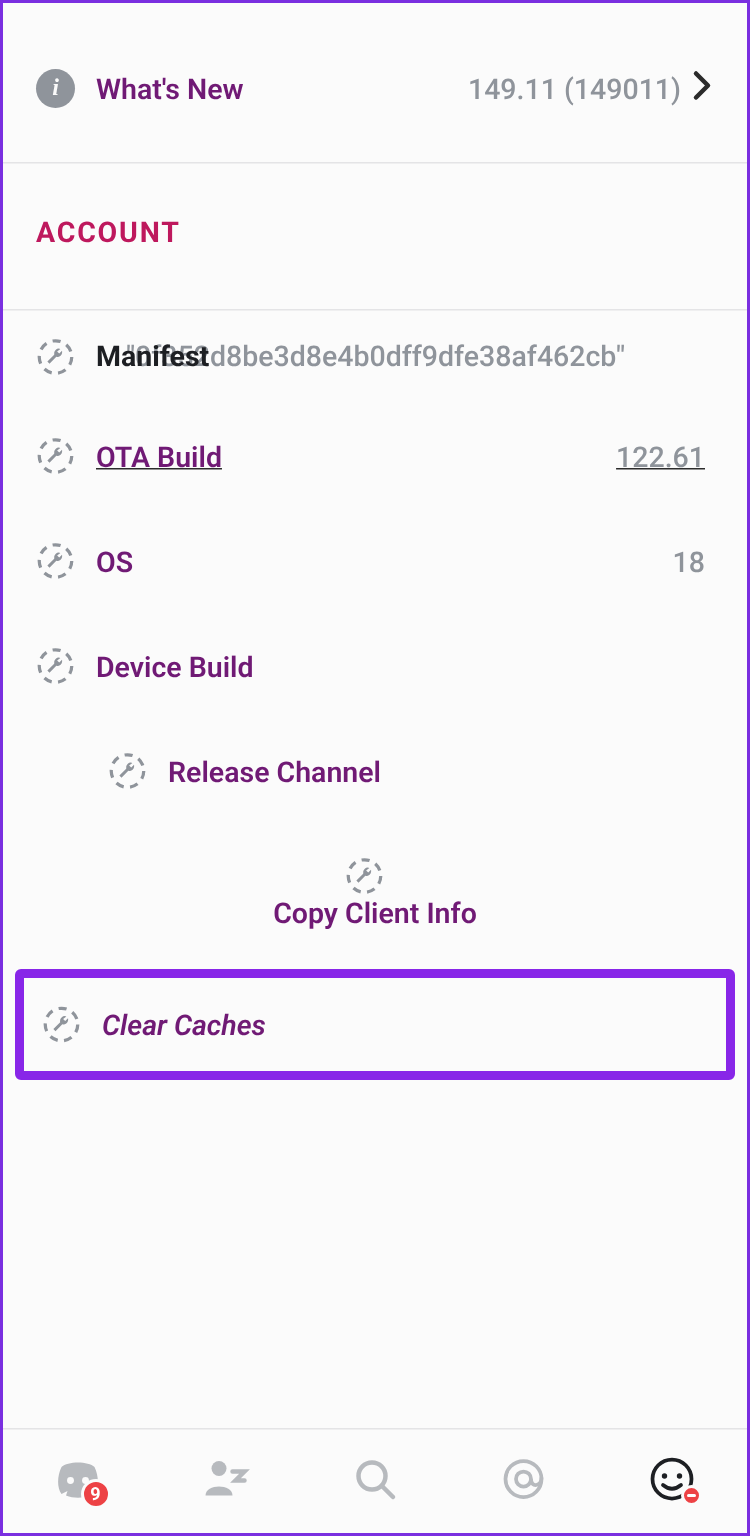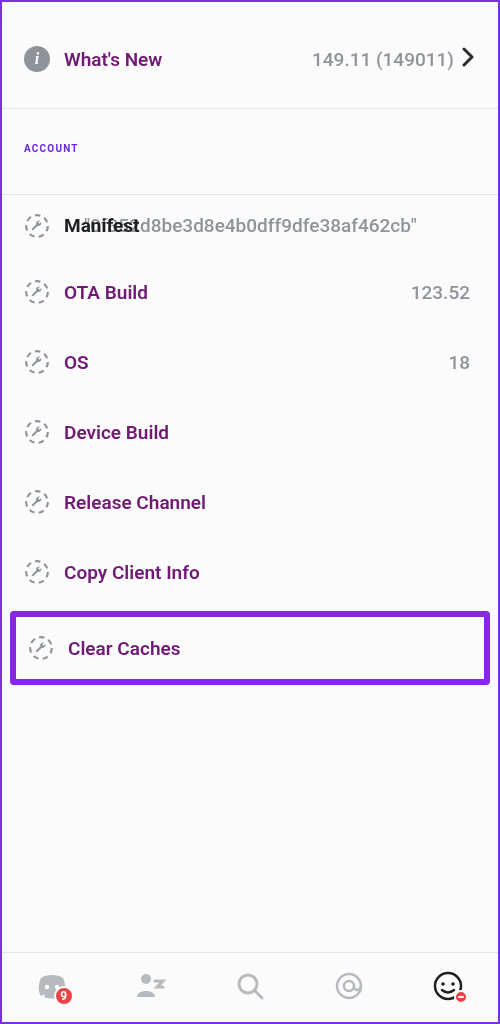--- a/index.html
+++ b/index.html
@@ -53,24 +53,24 @@
   .row .chev {
     color: #2b2b2b;
   }
   .divider {
     height: 1px;
     background: #e4e4e6;
     width: 100%;
   }
   .section-header {
     padding: 34px 22px 12px 22px;
-    font-size: 10px;
+    font-size: 19px;
     letter-spacing: 1.2px;
     font-weight: 700;
-    color: #6d28d9;
+    color: #be185d;
     text-transform: uppercase;
   }
   
   .wrench-ico {
     width: 26px;
     height: 26px;
   }
   
   .info-ico {
     width: 26px; height: 26px;
@@ -107,21 +107,21 @@
     white-space: nowrap;
   }
   
   .hl {
     border: 6px solid #8826e8;
     border-radius: 4px;
   }
   .hl-wrap {
     margin: 4px 8px 0 8px;
   }
-  .hl .row { padding: 18px 12px; }
+  .hl .row { padding: 18px 12px; font-style: italic; }
   
   .navbar {
     height: 70px;
     border-top: 1px solid #e4e4e6;
     display: flex;
     align-items: center;
     justify-content: space-around;
     background: #fbfbfb;
     padding-bottom: 4px;
   }
@@ -204,67 +204,67 @@
           <circle cx="12" cy="12" r="10" fill="none" stroke="#8f949b" stroke-width="2" stroke-dasharray="5 4"></circle>
           <path d="M15 7 a3 3 0 0 0-3.8 3.6 L7 14.8 l1.3 1.3 4.2-4.2 A3 3 0 0 0 16 8.2 L14.3 9.9 13 8.6 Z" fill="#8f949b"></path>
         </svg>
       </div>
       <div class="manifest-cell">
         <span class="m2">"0f352d8be3d8e4b0dff9dfe38af462cb"</span>
         <span class="m1">Manifest</span>
       </div>
     </div>
 
+    <div class="row" style="padding-top:22px;padding-bottom:22px;text-decoration:underline;">
+      <div class="icon-slot">
+        <svg class="wrench-ico" viewBox="0 0 24 24">
+            <circle cx="12" cy="12" r="10" fill="none" stroke="#8f949b" stroke-width="2" stroke-dasharray="5 4"></circle>
+            <path d="M15 7 a3 3 0 0 0-3.8 3.6 L7 14.8 l1.3 1.3 4.2-4.2 A3 3 0 0 0 16 8.2 L14.3 9.9 13 8.6 Z" fill="#8f949b"></path>
+          </svg>
+      </div>
+      <div class="label">OTA Build</div>
+      <div class="spacer"></div>
+      <div class="value">122.61</div>
+    </div>
+
     <div class="row" style="padding-top:22px;padding-bottom:22px;">
       <div class="icon-slot">
         <svg class="wrench-ico" viewBox="0 0 24 24">
             <circle cx="12" cy="12" r="10" fill="none" stroke="#8f949b" stroke-width="2" stroke-dasharray="5 4"></circle>
             <path d="M15 7 a3 3 0 0 0-3.8 3.6 L7 14.8 l1.3 1.3 4.2-4.2 A3 3 0 0 0 16 8.2 L14.3 9.9 13 8.6 Z" fill="#8f949b"></path>
           </svg>
       </div>
-      <div class="label">OTA Build</div>
-      <div class="spacer"></div>
-      <div class="value">123.52</div>
+      <div class="label">OS</div>
+      <div class="spacer"></div>
+      <div class="value">18</div>
     </div>
 
     <div class="row" style="padding-top:22px;padding-bottom:22px;">
       <div class="icon-slot">
         <svg class="wrench-ico" viewBox="0 0 24 24">
             <circle cx="12" cy="12" r="10" fill="none" stroke="#8f949b" stroke-width="2" stroke-dasharray="5 4"></circle>
             <path d="M15 7 a3 3 0 0 0-3.8 3.6 L7 14.8 l1.3 1.3 4.2-4.2 A3 3 0 0 0 16 8.2 L14.3 9.9 13 8.6 Z" fill="#8f949b"></path>
           </svg>
       </div>
-      <div class="label">OS</div>
-      <div class="spacer"></div>
-      <div class="value">18</div>
-    </div>
-
-    <div class="row" style="padding-top:22px;padding-bottom:22px;">
-      <div class="icon-slot">
-        <svg class="wrench-ico" viewBox="0 0 24 24">
-            <circle cx="12" cy="12" r="10" fill="none" stroke="#8f949b" stroke-width="2" stroke-dasharray="5 4"></circle>
-            <path d="M15 7 a3 3 0 0 0-3.8 3.6 L7 14.8 l1.3 1.3 4.2-4.2 A3 3 0 0 0 16 8.2 L14.3 9.9 13 8.6 Z" fill="#8f949b"></path>
-          </svg>
-      </div>
       <div class="label">Device Build</div>
       <div class="spacer"></div>
     </div>
 
-    <div class="row" style="padding-top:22px;padding-bottom:22px;">
+    <div class="row" style="padding-top:22px;padding-bottom:22px;margin-left:48px;">
       <div class="icon-slot">
         <svg class="wrench-ico" viewBox="0 0 24 24">
             <circle cx="12" cy="12" r="10" fill="none" stroke="#8f949b" stroke-width="2" stroke-dasharray="5 4"></circle>
             <path d="M15 7 a3 3 0 0 0-3.8 3.6 L7 14.8 l1.3 1.3 4.2-4.2 A3 3 0 0 0 16 8.2 L14.3 9.9 13 8.6 Z" fill="#8f949b"></path>
           </svg>
       </div>
       <div class="label">Release Channel</div>
       <div class="spacer"></div>
     </div>
 
-    <div class="row" style="padding-top:22px;padding-bottom:22px;">
+    <div class="row" style="padding-top:22px;padding-bottom:22px;flex-direction:column;">
       <div class="icon-slot">
         <svg class="wrench-ico" viewBox="0 0 24 24">
             <circle cx="12" cy="12" r="10" fill="none" stroke="#8f949b" stroke-width="2" stroke-dasharray="5 4"></circle>
             <path d="M15 7 a3 3 0 0 0-3.8 3.6 L7 14.8 l1.3 1.3 4.2-4.2 A3 3 0 0 0 16 8.2 L14.3 9.9 13 8.6 Z" fill="#8f949b"></path>
           </svg>
       </div>
       <div class="label">Copy Client Info</div>
     </div>
 
     <div class="hl-wrap">

